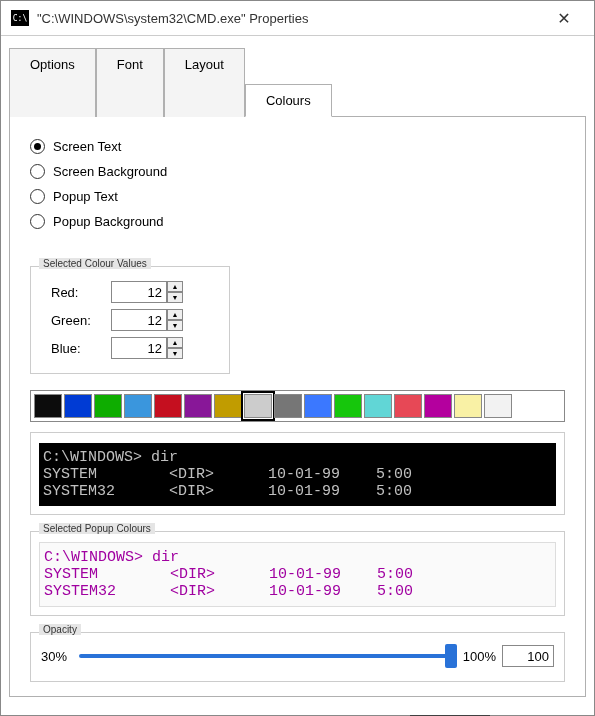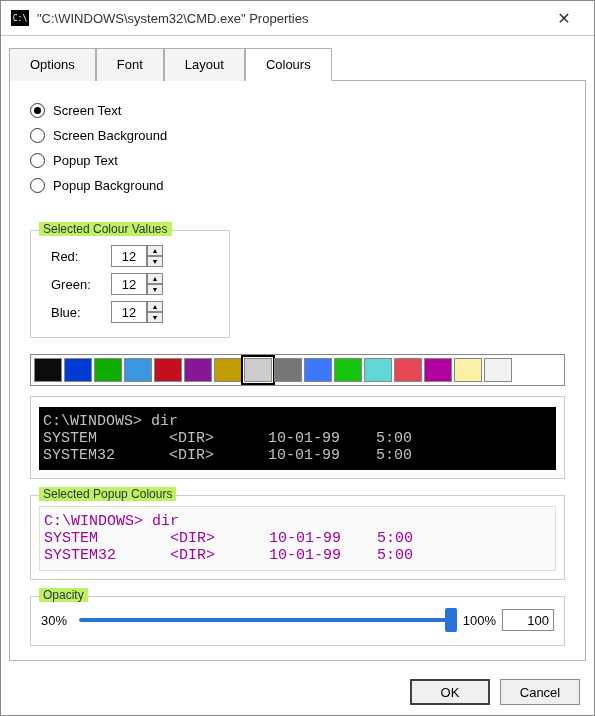--- a/index.html
+++ b/index.html
@@ -5,33 +5,33 @@
 * { box-sizing: border-box; font-family: "Segoe UI", Tahoma, sans-serif; font-size: 13px; }
 body { margin: 0; background: #fff; }
 .window { width: 595px; height: 716px; background: #fff; border: 1px solid #888; display: flex; flex-direction: column; }
 .titlebar { background: #fff; border-bottom: 1px solid #ccc; height: 35px; display: flex; align-items: center; padding: 0 10px; color: #333; }
 .title-icon { width: 18px; height: 16px; background: #000; margin-right: 8px; display: flex; align-items: center; justify-content: center; color: #fff; font-size: 8px; font-family: monospace; }
 .title-text { flex: 1; }
 .close-btn { width: 40px; height: 35px; display: flex; align-items: center; justify-content: center; font-size: 16px; cursor: pointer; }
 .content { flex: 1; padding: 12px 8px 8px 8px; display: flex; flex-direction: column; }
 .tabs { display: flex; border-bottom: 1px solid #b0b0b0; }
 .tab { padding: 8px 20px; background: #f4f4f4; border: 1px solid #b0b0b0; border-bottom: none; margin-right: 0; margin-bottom: -1px; cursor: pointer; position: relative; }
-.tab.active { background: #fff; border-bottom: 1px solid #fff; z-index: 1; }
+.tab.active { background: #fff; border-bottom: 1px solid #fff; z-index: 1; margin-top: 36px; }
 .tabpanel { border: 1px solid #b0b0b0; border-top: none; padding: 18px 20px 14px 20px; flex: 1; background: #fff; }
 .top-row { display: flex; gap: 27px; margin-bottom: 16px; flex-direction: column; }
 .radio-col { flex: 1; padding-top: 4px; }
 .radio-row { display: flex; align-items: center; margin-bottom: 10px; cursor: pointer; }
 .radio { width: 15px; height: 15px; border: 1px solid #333; border-radius: 50%; margin-right: 8px; display: flex; align-items: center; justify-content: center; }
 .radio.checked::after { content: ""; width: 7px; height: 7px; background: #000; border-radius: 50%; }
 .fieldset { border: 1px solid #ccc; padding: 8px 12px 8px 12px; position: relative; }
-.legend { position: absolute; top: -9px; left: 8px; background: #bef264; padding: 0 4px; font-size: 12px; color: #333; }
+.legend { position: absolute; top: -9px; left: 8px; background: #e5e5e5; padding: 0 4px; font-size: 10px; color: #333; }
 .rgb-row { display: flex; align-items: center; margin: 6px 8px; }
 .rgb-label { width: 60px; }
 .spinner { display: flex; align-items: center; }
-.spinner input { width: 36px; height: 22px; text-align: center; padding: 0 4px; border: 1px solid #888; }
+.spinner input { width: 56px; height: 22px; text-align: right; padding: 0 4px; border: 1px solid #888; }
 .spinner-btns { display: flex; flex-direction: column; }
 .spinner-btn { width: 16px; height: 11px; border: 1px solid #888; background: #efefef; font-size: 7px; line-height: 7px; display: flex; align-items: center; justify-content: center; cursor: pointer; }
 .swatch-row { display: flex; gap: 2px; border: 1px solid #888; padding: 3px; margin-bottom: 10px; }
 .swatch { width: 28px; height: 24px; border: 1px solid #888; cursor: pointer; }
 .swatch.selected { outline: 2px solid #000; outline-offset: 1px; }
 .preview-group { border: 1px solid #ccc; padding: 10px 8px 8px 8px; position: relative; margin-bottom: 16px; }
 .preview { font-family: Consolas, "Courier New", monospace; font-size: 15px; white-space: pre; overflow: hidden; padding: 6px 4px; }
 .preview.screen { background: #000; color: #c0c0c0; }
 .preview.popup { background: #fafafa; color: #a000a0; border: 1px solid #ddd; }
 .opacity-group { border: 1px solid #ccc; padding: 12px 10px 14px 10px; position: relative; }

